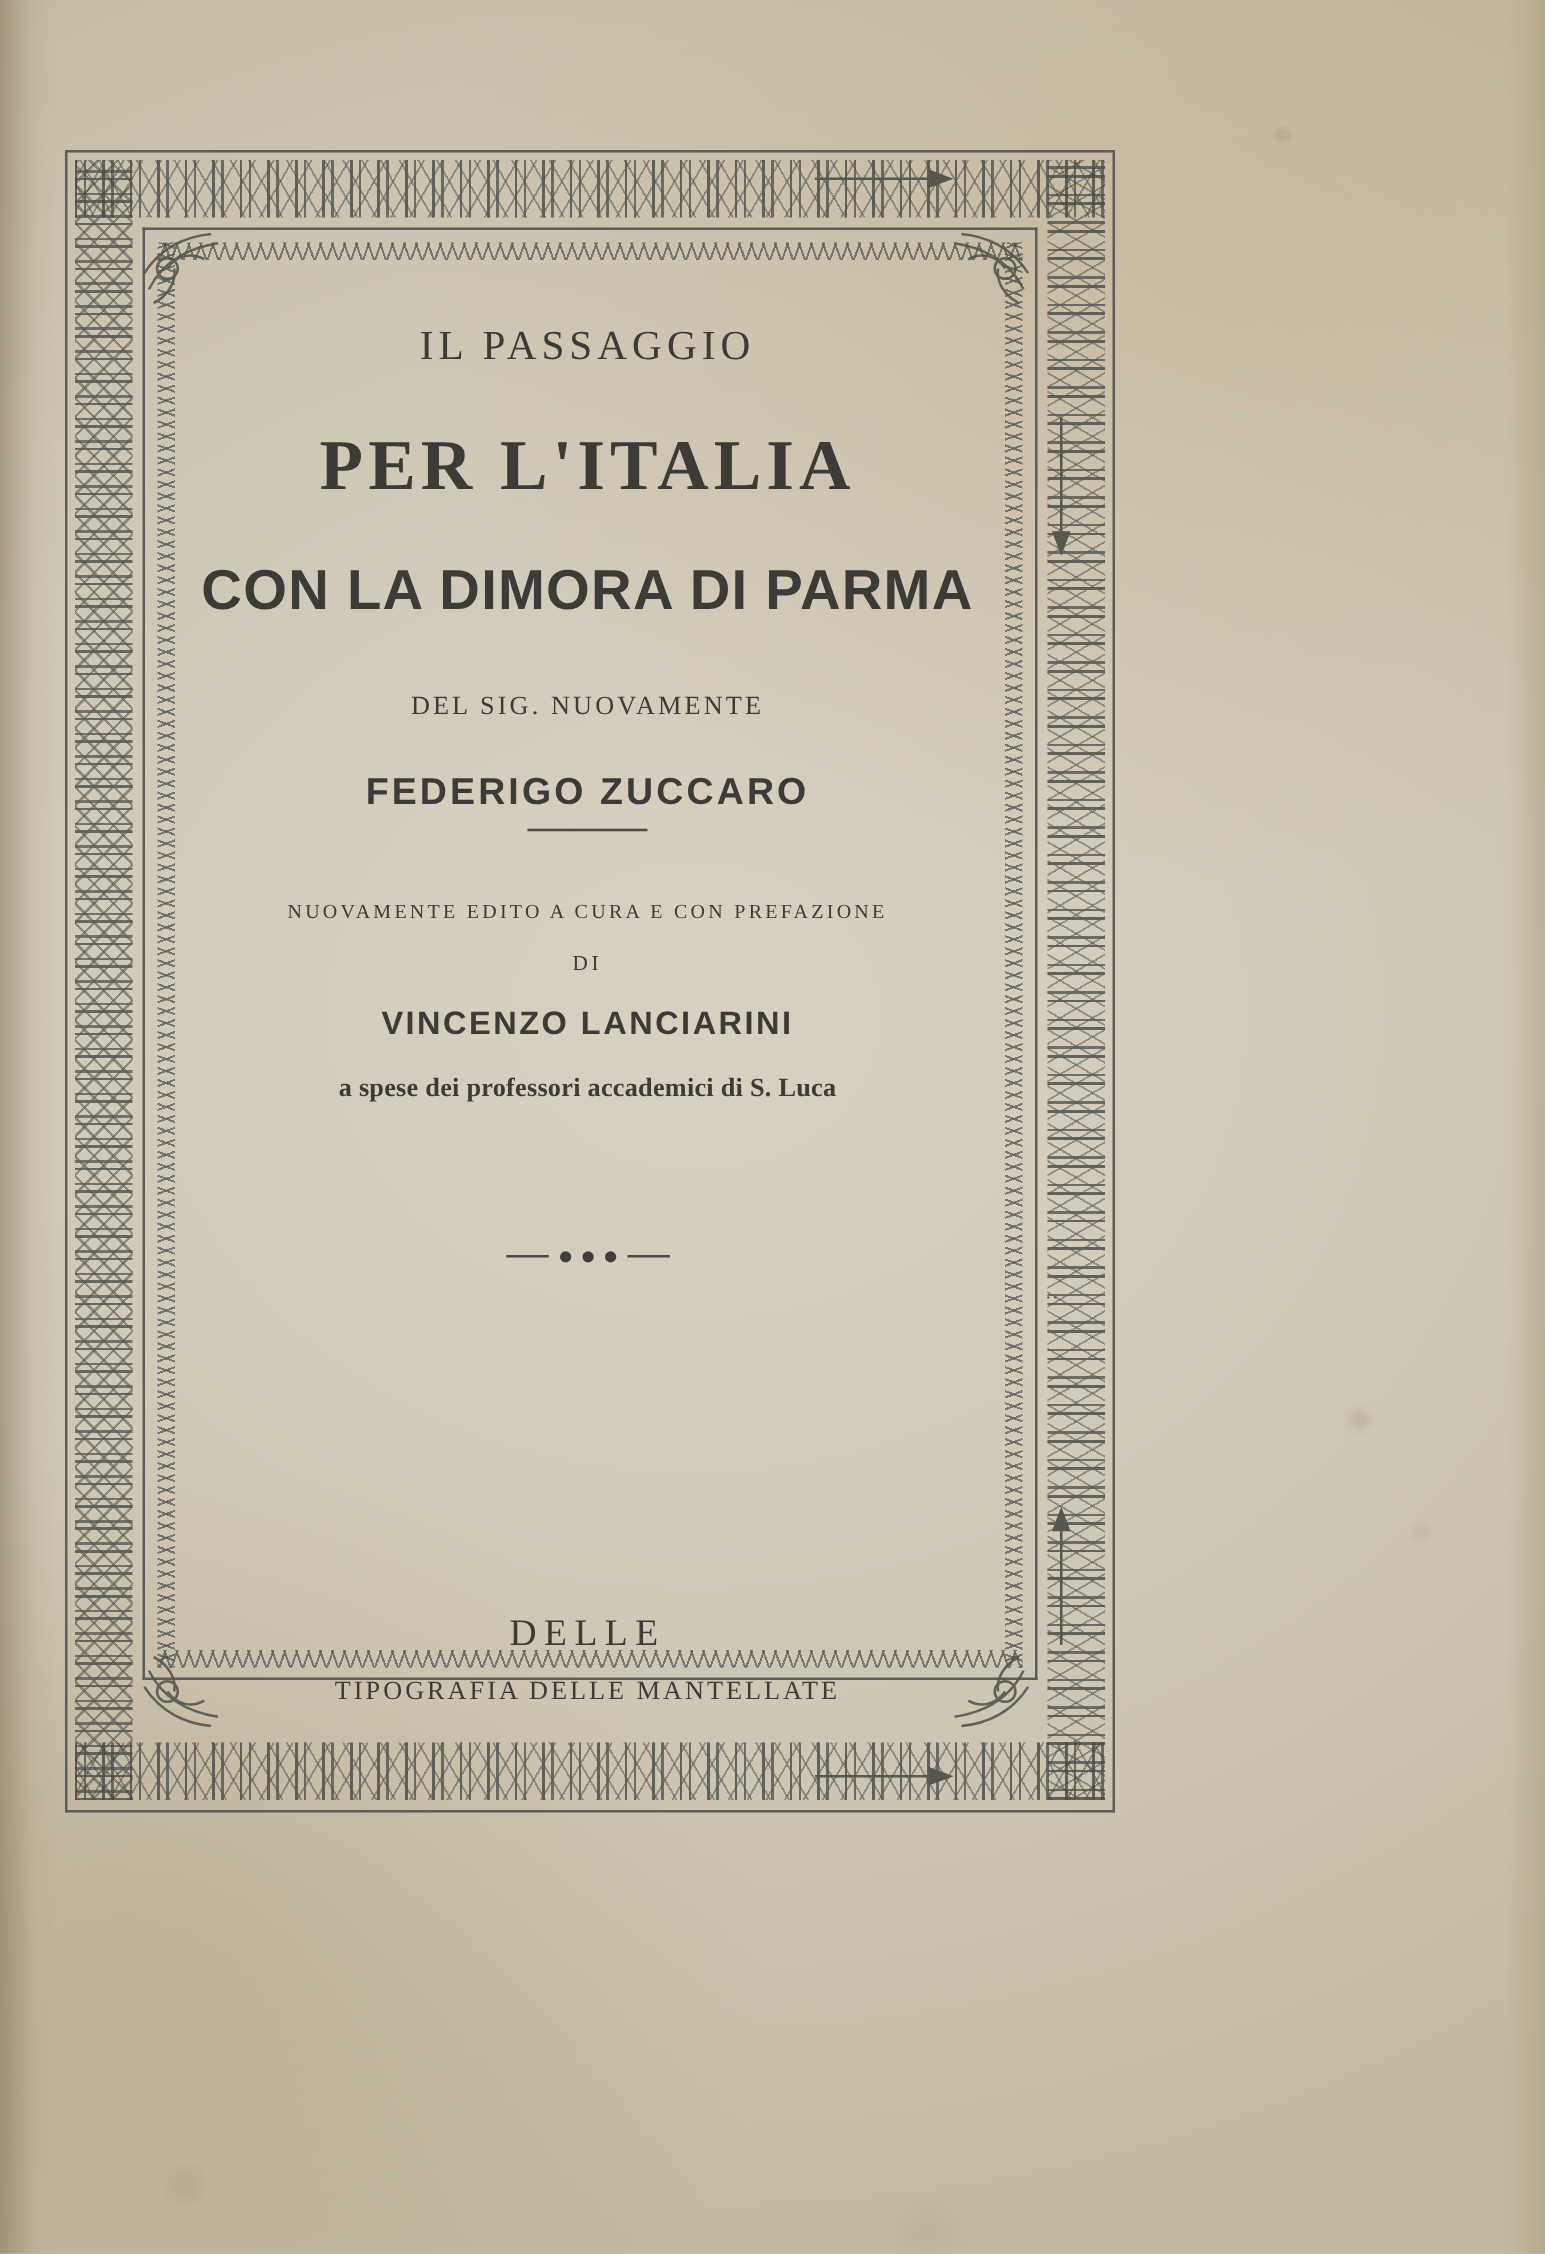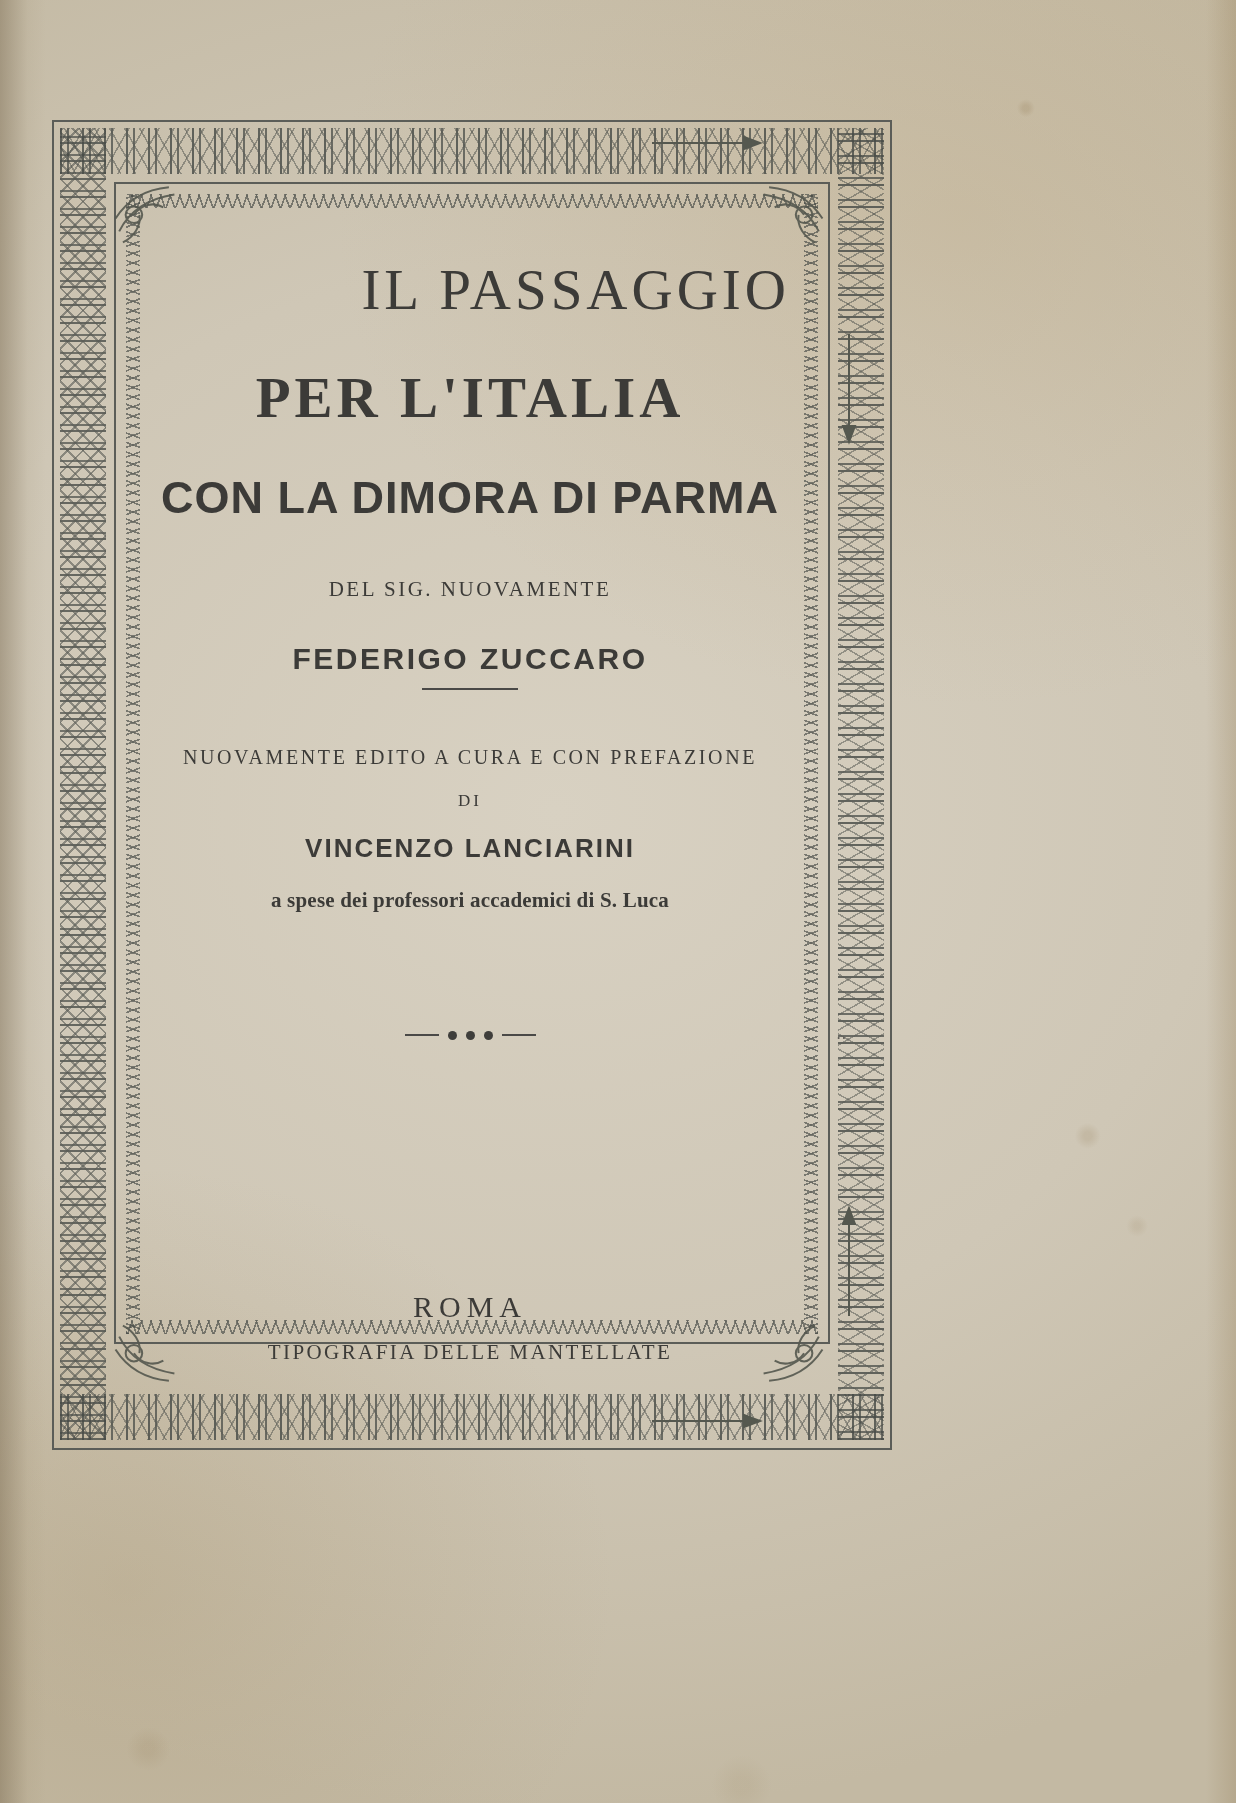--- a/index.html
+++ b/index.html
@@ -110,26 +110,25 @@
   
   #textblock {
     position: absolute;
     left: 150px;
     top: 260px;
     width: 640px;
     text-align: center;
     color: #3c3b38;
   }
   .t-main1 {
-    font-size: 57px;
+    font-size: 33px;
     letter-spacing: 4px;
     font-weight: 400;
     margin: 0 0 48px 0;
     line-height: 1.05;
-    text-align: right;
   }
   .t-main2 {
     font-size: 57px;
     letter-spacing: 4px;
     font-weight: 700;
     margin: 0 0 46px 0;
     line-height: 1.05;
   }
   .t-main3 {
     font-family: "Liberation Sans", sans-serif;
@@ -150,21 +149,21 @@
     font-weight: 700;
     letter-spacing: 2.5px;
     margin: 0 0 12px 0;
   }
   .short-rule {
     width: 96px; height: 2px;
     background: #4a4947;
     margin: 0 auto 56px auto;
   }
   .t-edit {
-    font-size: 20px;
+    font-size: 16px;
     letter-spacing: 2.6px;
     margin: 17px 0 22px 0;
   }
   .t-di {
     font-size: 17px;
     letter-spacing: 3px;
     margin: 0 0 22px 0;
   }
   .t-editor {
     font-family: "Liberation Sans", sans-serif;
@@ -332,19 +331,19 @@
     <div id="dots">
       <span class="dash"></span>
       <span class="d"></span>
       <span class="d"></span>
       <span class="d"></span>
       <span class="dash"></span>
     </div>
   </div>
 
   <div id="imprint">
-    <div class="t-city">ROMA</div>
+    <div class="t-city">DELLE</div>
     <div class="t-printer">TIPOGRAFIA DELLE MANTELLATE</div>
   </div>
 
   <div class="stray-mark" style="left:836px;top:1030px;">··</div>
 
 </div>
 
 </body></html>

